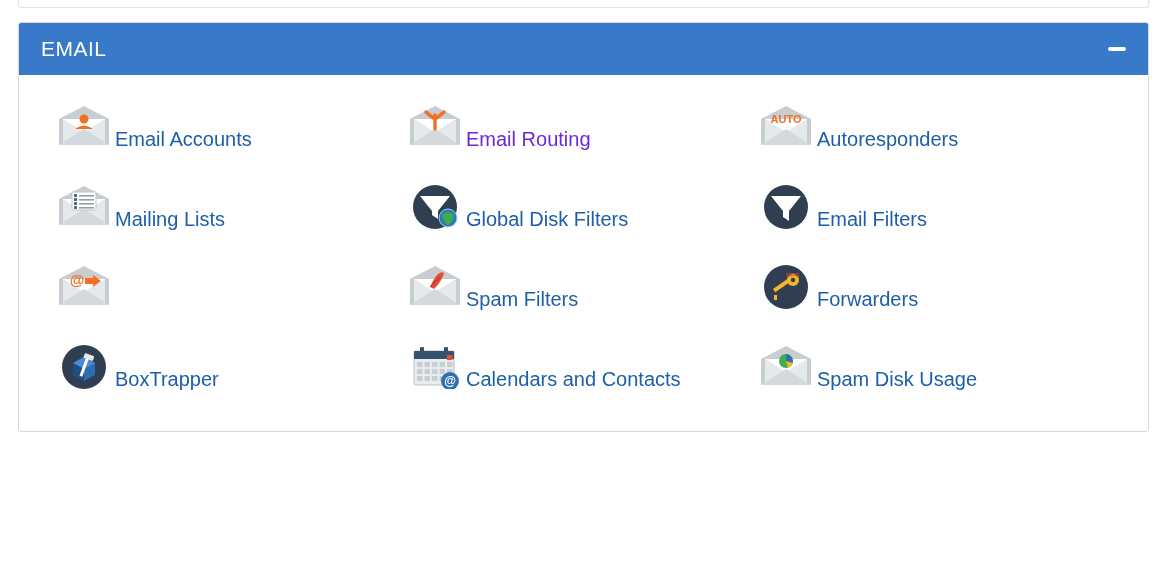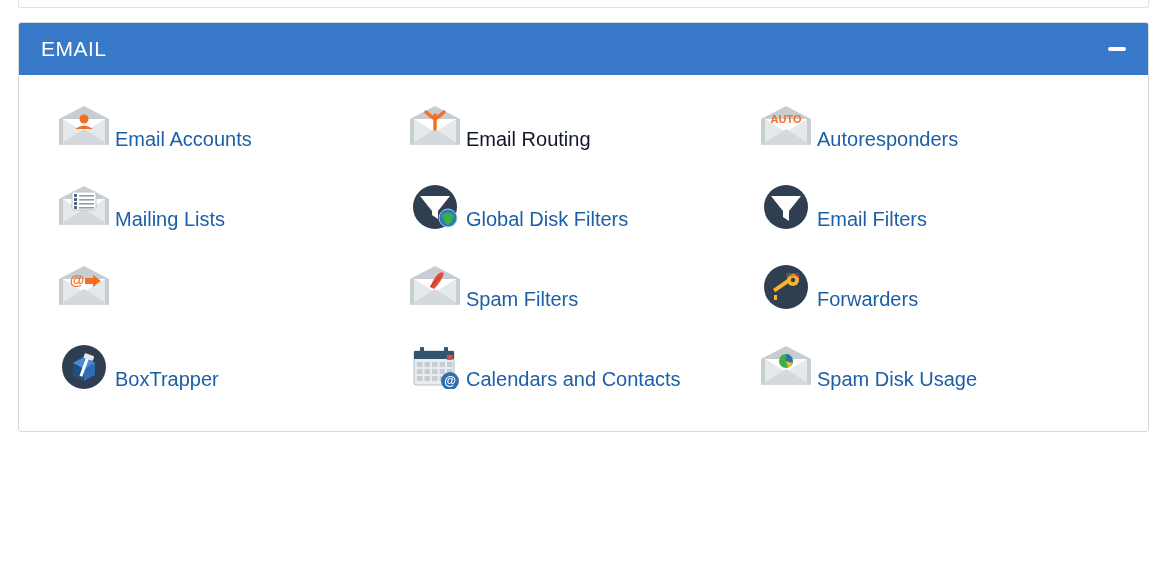--- a/index.html
+++ b/index.html
@@ -55,21 +55,21 @@
     display: flex;
     align-items: flex-end;
     gap: 4px;
     cursor: pointer;
   }
   .item .label {
     color: #1c5fa8;
     font-size: 20px;
     font-weight: 400;
   }
-  .item.muted .label { color: #0f172a; }
+  .item.muted .label { color: #6d28d9; }
   .icon-wrap {
     width: 54px;
     height: 48px;
     display: flex;
     align-items: center;
     justify-content: center;
     flex-shrink: 0;
   }
   svg { display: block; }
 </style>

